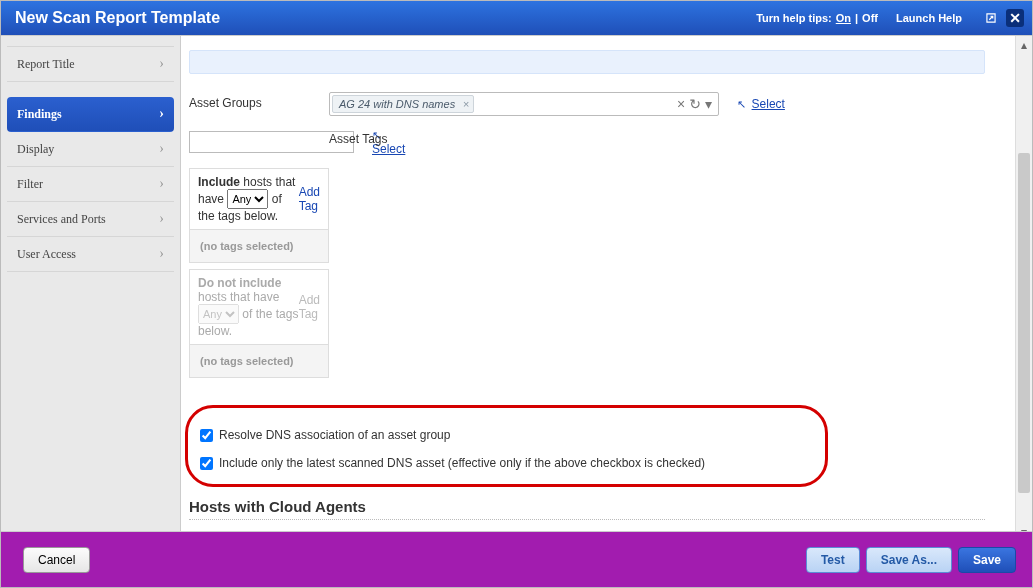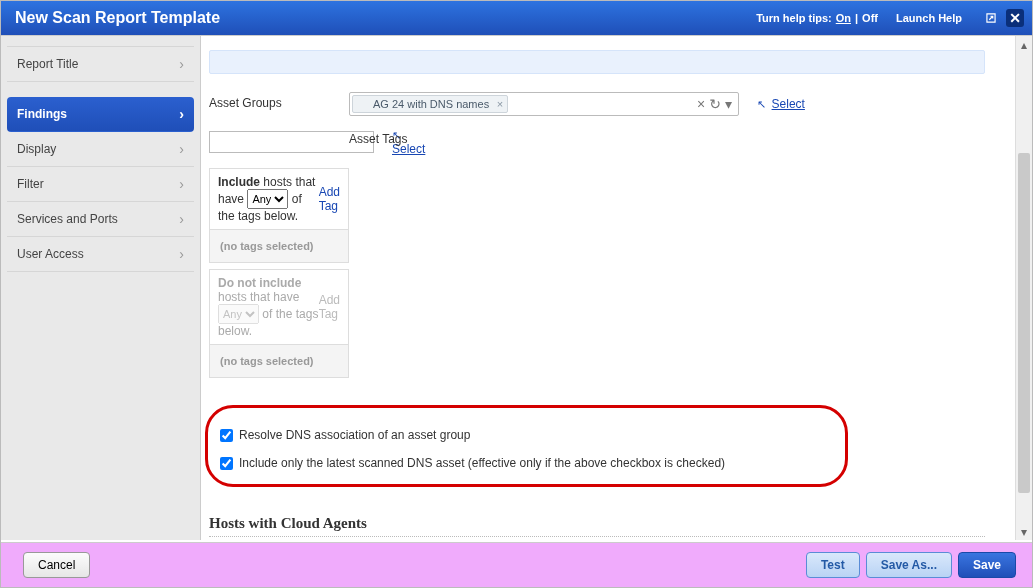--- a/index.html
+++ b/index.html
@@ -11,41 +11,41 @@
   .titlebar .tips { font-size: 11px; display: flex; align-items: center; gap: 4px; font-weight: bold; }
   .titlebar a { color: #fff; text-decoration: none; cursor: pointer; }
   .titlebar .tips a { text-decoration: underline; }
   .titlebar .launch { margin: 0 14px 0 18px; font-size: 11px; font-weight: bold; }
   .titlebar .win-btn { width: 18px; height: 18px; border-radius: 3px; display: inline-flex; align-items: center; justify-content: center; margin-left: 6px; cursor: pointer; font-size: 14px; }
   .pop-btn svg { width: 14px; height: 14px; }
   .close-btn { background: #0a2f7a; border-radius: 50%; color: #fff; font-weight: bold; }
 
   
   .body-wrap { display: flex; height: 505px; border-top: 1px solid #ccc; }
-  .sidebar { width: 200px; background: #e9e9e9; border-right: 1px solid #ccc; padding: 10px 6px 0 6px; }
+  .sidebar { width: 180px; background: #e9e9e9; border-right: 1px solid #ccc; padding: 10px 6px 0 6px; font-family: Liberation Serif, serif; }
   .nav-item { display: flex; align-items: center; justify-content: space-between; padding: 9px 10px; border-bottom: 1px solid #d6d6d6; cursor: pointer; font-size: 12px; color: #444; }
   .nav-item:first-child { border-top: 1px solid #d6d6d6; }
   .nav-item.active { background: linear-gradient(#2b60cf,#1F4FB8); color: #fff; font-weight: bold; border-radius: 4px; border-bottom-color: transparent; margin-top: 15px; }
   .nav-item .chev { color: #9a9a9a; font-size: 14px; }
   .nav-item.active .chev { color: #fff; }
 
   .content-outer { flex: 1; display: flex; }
   .content { flex: 1; padding: 14px 0 0 0; overflow: hidden; }
   .scrollbar { width: 17px; background: #f0f0f0; border-left: 1px solid #ddd; display: flex; flex-direction: column; }
   .scroll-arrow { height: 17px; display: flex; align-items: center; justify-content: center; color: #666; cursor: pointer; }
   .scroll-track { flex: 1; position: relative; }
   .scroll-thumb { position: absolute; top: 100px; bottom: 30px; left: 2px; right: 2px; background: #c9c9c9; border-radius: 2px; cursor: pointer; }
 
   .banner { margin: 0 30px 14px 8px; height: 24px; background: #e9f1fd; border: 1px solid #d5e4fa; border-radius: 2px; }
   .section-title { margin: 0 30px 4px 8px; font-size: 15px; font-weight: bold; padding-bottom: 4px; border-bottom: 1px dotted #bbb; }
 
   .form-grid { margin: 18px 30px 0 8px; display: grid; grid-template-columns: 140px 1fr; row-gap: 12px; align-items: start; }
   .lbl { font-size: 12px; color: #333; padding-top: 4px; }
   .token-box { border: 1px solid #bbb; border-radius: 2px; min-height: 24px; display: inline-flex; align-items: center; width: 390px; padding: 1px 2px; position: relative; background: #fff; }
-  .token { background: #eef2f5; border: 1px solid #cdd4da; border-radius: 2px; padding: 2px 18px 2px 20px; font-size: 11px; color: #4a5a6a; position: relative; }
+  .token { background: #eef2f5; border: 1px solid #cdd4da; border-radius: 2px; padding: 2px 18px 2px 6px; font-size: 11px; color: #4a5a6a; position: relative; font-style: italic; }
   .token .tok-x { position: absolute; right: 4px; top: 2px; color: #8a98a5; cursor: pointer; font-size: 11px; }
   .token-actions { margin-left: auto; display: flex; gap: 4px; align-items: center; padding-right: 4px; }
   .icon-btn { cursor: pointer; color: #777; font-size: 14px; }
   .select-link { color: #1847b3; text-decoration: underline; font-size: 12px; cursor: pointer; }
   .arrow-ptr { color: #1847b3; font-size: 11px; margin-right: 2px; }
   .text-input { width: 270px; height: 22px; border: 1px solid #bbb; padding: 0 4px; font-size: 12px; }
   .example { font-size: 10px; color: #888; font-style: italic; margin-top: 2px; }
   .tags-head { border: 1px solid #ddd; background: #fff; padding: 6px 8px; font-size: 12px; display: flex; align-items: center; justify-content: space-between; }
   .tags-head .bold { font-weight: bold; margin-top: 13px; }
   .tags-head select { font-size: 11px; height: 20px; }
@@ -53,21 +53,21 @@
   .tags-head.dim select { color: #aaa; }
   .tags-body { border: 1px solid #ddd; border-top: none; background: #f4f4f4; padding: 10px; font-size: 11px; color: #999; font-weight: bold; }
   .add-tag-link { color: #1847b3; font-size: 12px; cursor: pointer; }
   .add-tag-link.dim { color: #bbb; cursor: default; }
 
   .check-row { margin: 6px 0 0 8px; display: flex; align-items: center; gap: 6px; font-size: 12px; }
   .check-row input { cursor: pointer; }
   .highlight-ring { border: 3px solid #d40000; border-radius: 28px; padding: 14px 120px 14px 4px; margin: 27px 0 10px 4px; display: inline-block; }
 
   
-  .footer { position: absolute; bottom: 0; left: 0; right: 0; height: 45px; border-top: 1px solid #ccc; background: #f0abfc; display: flex; align-items: center; padding: 0 16px; }
+  .footer { position: absolute; bottom: 0; left: 0; right: 0; height: 56px; border-top: 1px solid #ccc; background: #a21caf; display: flex; align-items: center; padding: 0 16px; }
   .footer .spacer { flex: 1; }
   .btn { height: 26px; padding: 0 14px; border: 1px solid #999; border-radius: 4px; background: linear-gradient(#fcfcfc,#e6e6e6); font-size: 12px; cursor: pointer; margin-left: 6px; }
   .btn-blue { border: 1px solid #5a8cd6; background: linear-gradient(#d9e8fb,#b9d3f4); color: #245aa6; font-weight: bold; }
   .btn-primary { border: 1px solid #1a49a8; background: linear-gradient(#3a75e0,#1F4FB8); color: #fff; font-weight: bold; }
 </style>
 </head>
 <body>
 
 <div class="titlebar">
   <h1>New Scan Report Template</h1>
@@ -186,21 +186,21 @@
         <div class="check-row">
           <input type="checkbox" checked="" style="">
           <label>Resolve DNS association of an asset group</label>
         </div>
         <div class="check-row" style="margin-top:14px;">
           <input type="checkbox" checked="" style="">
           <label>Include only the latest scanned DNS asset (effective only if the above checkbox is checked)</label>
         </div>
       </div>
 
-      <div class="section-title" style="margin-top:18px;font-family:Liberation Serif, serif;">Hosts with Cloud Agents</div>
+      <div class="section-title" style="margin-top:1px;">Hosts with Cloud Agents</div>
     </div>
 
     <div class="scrollbar">
       <div class="scroll-arrow">▴</div>
       <div class="scroll-track">
         <div class="scroll-thumb"></div>
       </div>
       <div class="scroll-arrow">▾</div>
     </div>
   </div>

